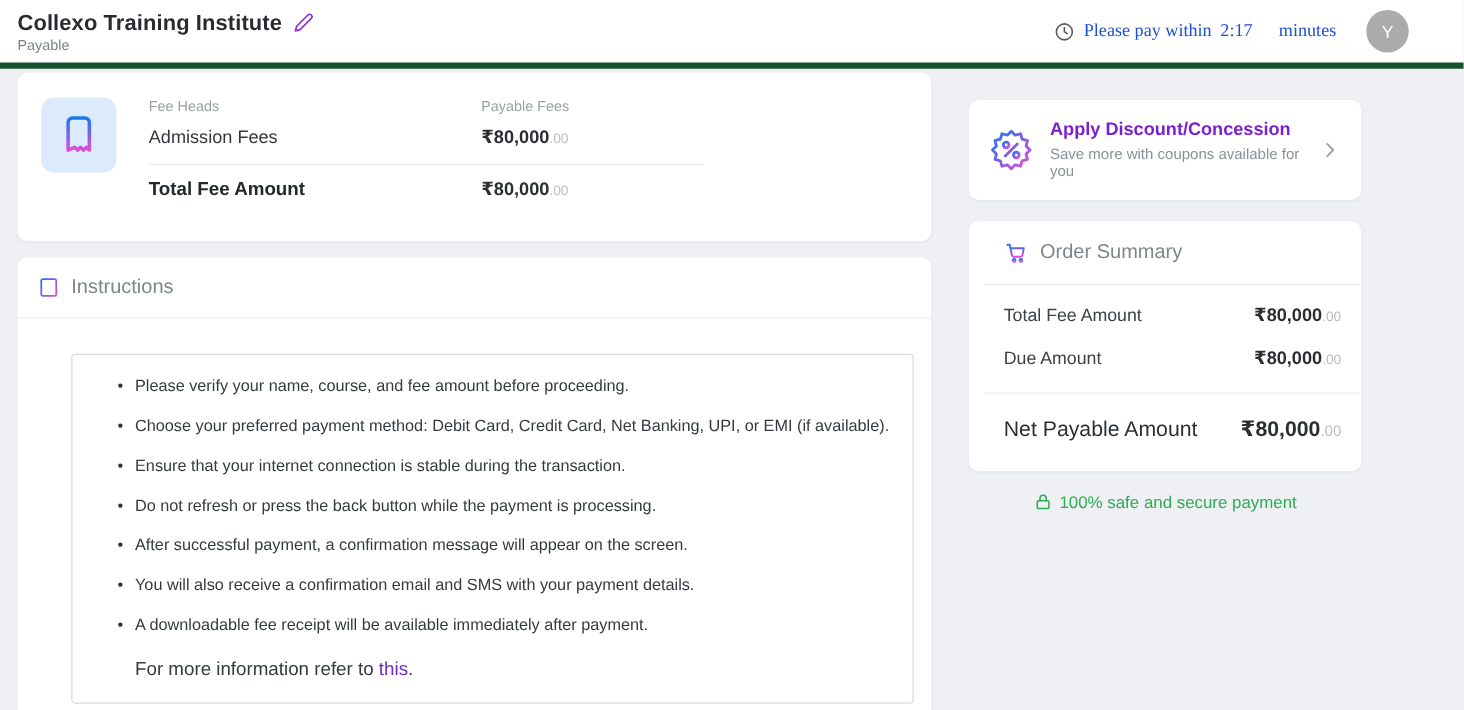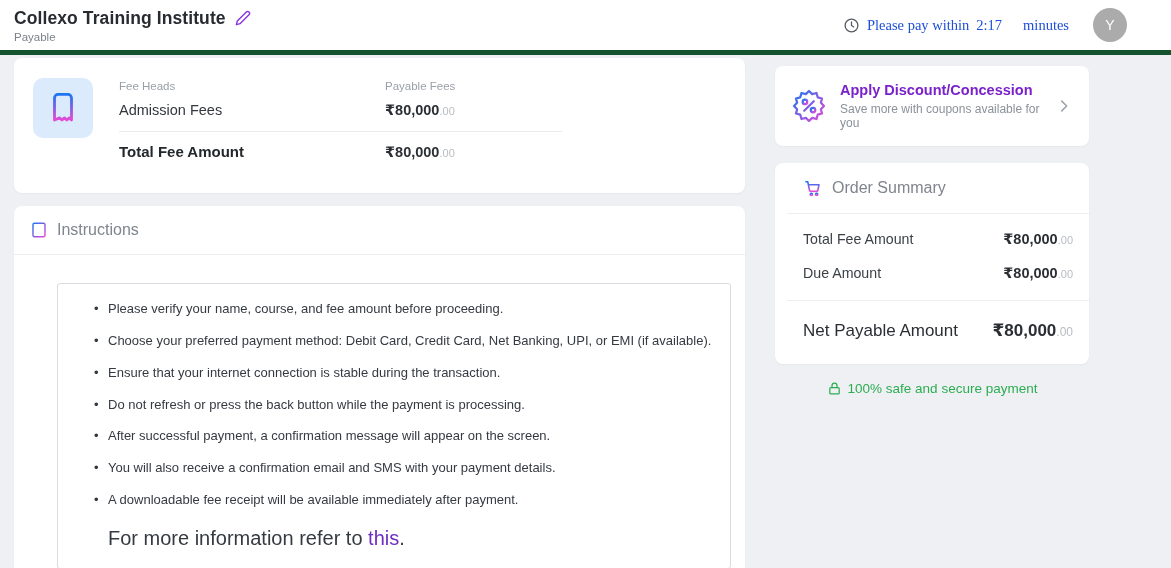--- a/index.html
+++ b/index.html
@@ -30,21 +30,21 @@
   .timer{display:flex;align-items:center;gap:7px;font-size:14.5px;color:#1d4ed8;font-family:Liberation Serif, serif;}
   .timer .minutes{margin-left:14px;}
   .avatar{
     width:34px;height:34px;border-radius:50%;background:#ababab;color:#fff;
     display:flex;align-items:center;justify-content:center;font-size:14px;margin-left:24px;
     cursor:pointer;user-select:none;
   }
   
   .content{display:flex;gap:30px;padding:3px 46px 0 14px;align-items:flex-start;}
   .col-left{width:731px;flex:none;}
-  .col-right{width:314px;flex:none;margin-top:8px;}
+  .col-right{width:314px;flex:none;margin-top:22px;}
   .card{background:var(--card);border-radius:8px;box-shadow:0 1px 2px rgba(16,24,40,.04);}
   
   .fee-card{display:flex;gap:26px;padding:20px 18px 32px 19px;}
   .icon-box{width:60px;height:60px;border-radius:10px;background:#dcebfc;
     display:flex;align-items:center;justify-content:center;flex:none;}
   .fee-table{flex:1;padding-top:2px;}
   .fee-grid{display:grid;grid-template-columns:266px 1fr;align-items:baseline;}
   .col-label{font-size:11.5px;color:var(--text-muted);margin-bottom:9px;}
   .fee-name{font-size:14.5px;color:#33373d;}
   .fee-divider{height:1px;background:var(--border);width:443px;margin:12px 0 11px;}
@@ -60,21 +60,21 @@
   .card-head .head-label{font-size:16px;color:#7f858d;}
   .hdiv{height:1px;background:#eceef1;}
   .instr-box{margin:28px 14px 0 43px;border:1px solid var(--border-box);border-radius:3px;
     padding:16px 16px 18px 10px;}
   .instr-box ul{list-style:none;}
   .instr-box li{
     position:relative;padding-left:40px;margin-bottom:13px;
     font-size:13px;line-height:1.45;color:var(--text-body);
   }
   .instr-box li::before{content:"•";position:absolute;left:26px;color:#30353c;}
-  .more-info{margin:17px 0 0 40px;font-size:20px;color:var(--text-body);}
+  .more-info{margin:17px 0 0 40px;font-size:15px;color:var(--text-body);}
   .more-info a{color:var(--purple-link);text-decoration:none;cursor:pointer;}
   
   .discount-card{display:flex;align-items:center;gap:13px;padding:16px;cursor:pointer;}
   .disc-text{display:flex;flex-direction:column;}
   .disc-title{font-size:14.5px;font-weight:700;color:var(--purple);}
   .disc-sub{font-size:12px;color:#8b9199;margin-top:4px;}
   .chev{margin-left:auto;flex:none;display:flex;}
   
   .summary-card{margin-top:17px;padding-left:12px;}
   .sum-rows{padding:16px 16px 2px;}

